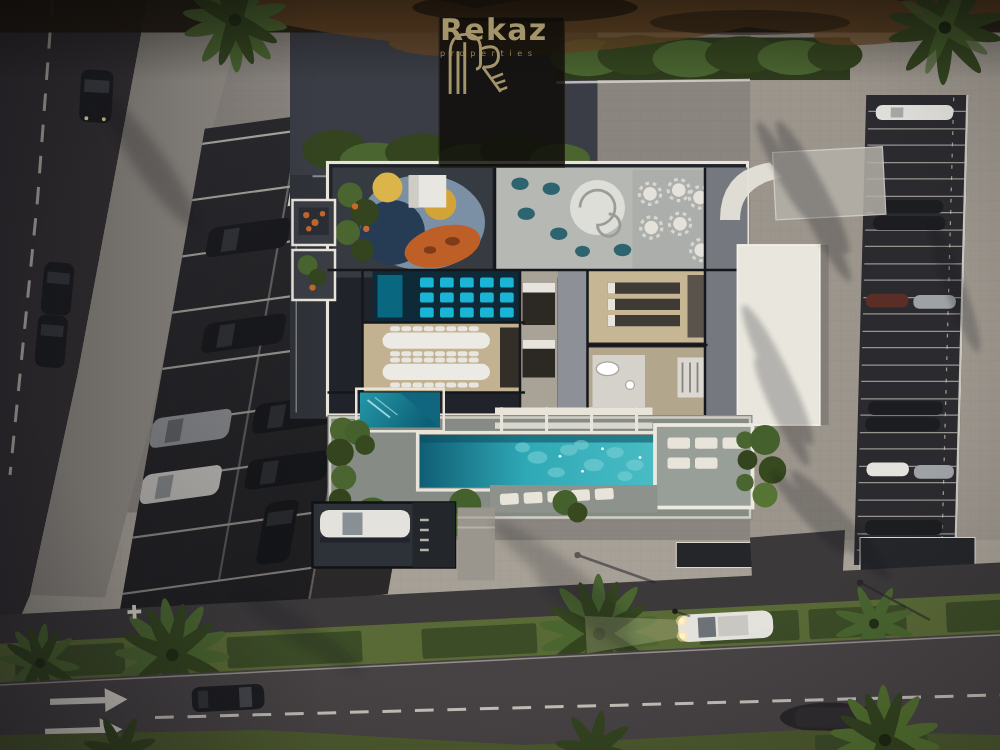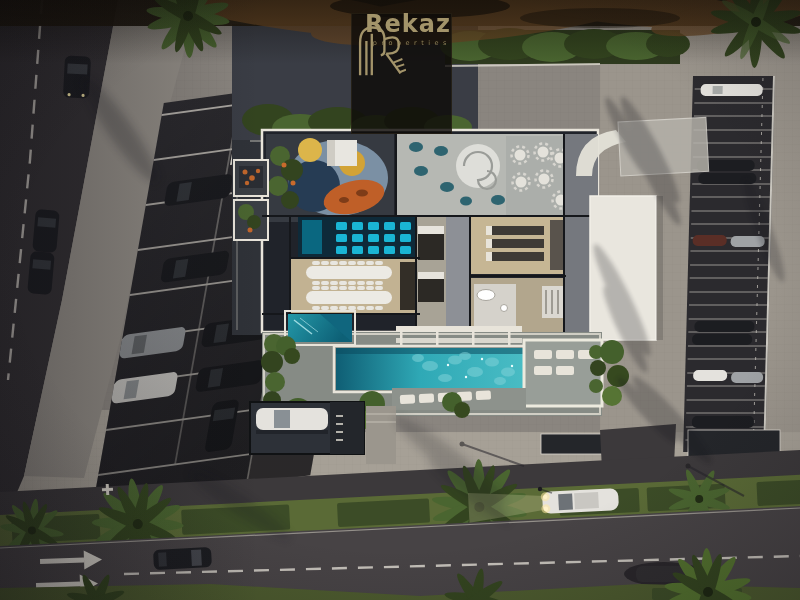--- a/index.html
+++ b/index.html
@@ -14,21 +14,21 @@
   .rfd{fill:var(--roofDeck,#3a3d45)} .wld{fill:var(--wallDark,#20232a)}
   .trw{fill:var(--trimWhite,#e8e4da)} .strw{stroke:var(--trimWhite,#e8e4da)} .pod{fill:var(--poolDeep,#10667e)} .pll{fill:var(--poolLight,#7fd2d8)}
   .cyn{fill:var(--cinemaCyan,#1ab5d4)} .cnd{fill:var(--cinemaDark,#0e2a39)}
   .rsl{fill:var(--rugSlate,#7b90a4)} .rnv{fill:var(--rugNavy,#263c54)} .rog{fill:var(--rugOrange,#bf5f28)} .rms{fill:var(--rugMustard,#d2a336)}
   .tnf{fill:var(--tanFloor,#c2b292)} .spf{fill:var(--spaFloor,#b6b8b3)}
   .cdk{fill:var(--carDark,#1c1d21)} .cwh{fill:var(--carWhite,#e4e2dd)} .csl{fill:var(--carSilver,#9fa2a5)}
   .slb{fill:var(--slabWhite,#e9e6de)} .dck{fill:var(--deck,#868b85)}
   .lln{stroke:var(--laneLine,#d9d5cc)}
   
   #logo{position:absolute;left:351px;top:13px;width:99px;height:119px;background:rgba(14,11,9,.82);
-        border:1px solid rgba(70,58,34,.35);display:flex;flex-direction:column;align-items:flex-end;z-index:5;}
+        border:1px solid rgba(70,58,34,.35);display:flex;flex-direction:column;align-items:flex-start;z-index:5;}
   #logo .mark{margin-top:6px;}
   #logo .brand{font-family:"DejaVu Sans",sans-serif;font-weight:600;font-size:24px;line-height:24px;
                color:var(--gold,#a3946a);letter-spacing:1px;margin-top:-2px;}
   #logo .tagline{font-family:"DejaVu Sans",sans-serif;font-size:6.5px;letter-spacing:4.5px;
                color:var(--goldDim,#8f8259);margin-top:3px;text-transform:lowercase;}
 </style>
 </head>
 <body>
 
 <div id="stage">

